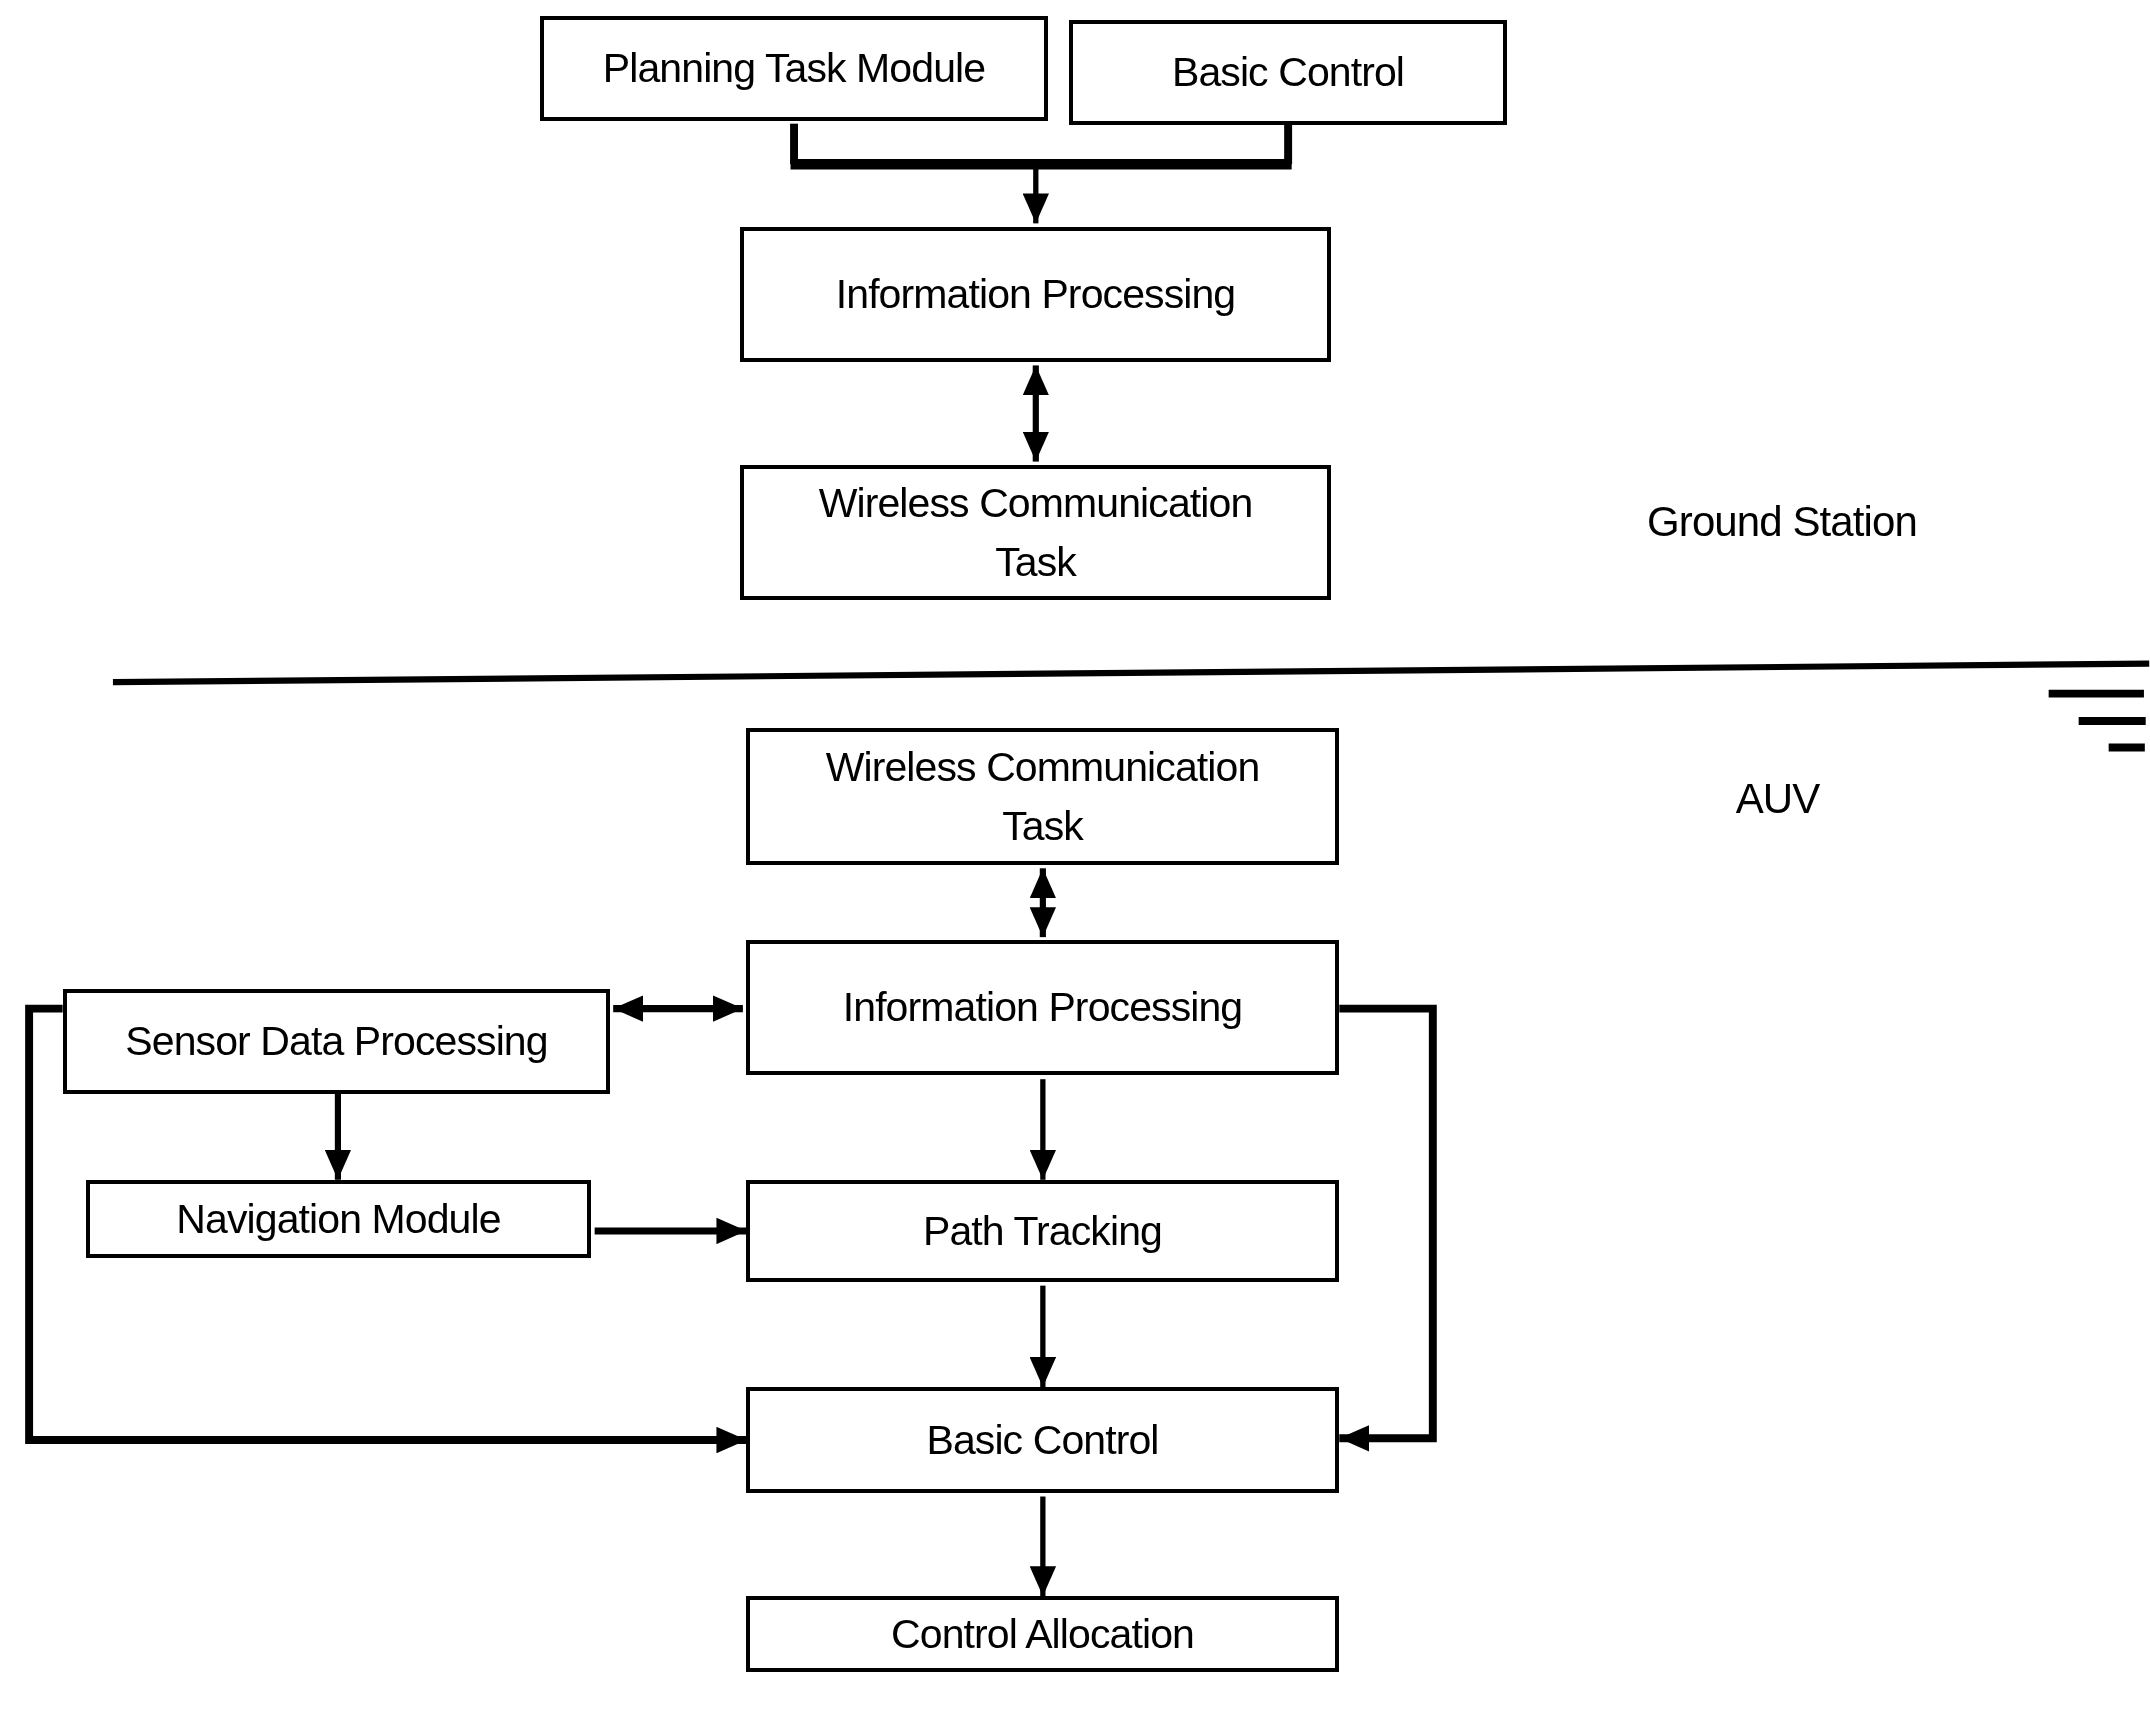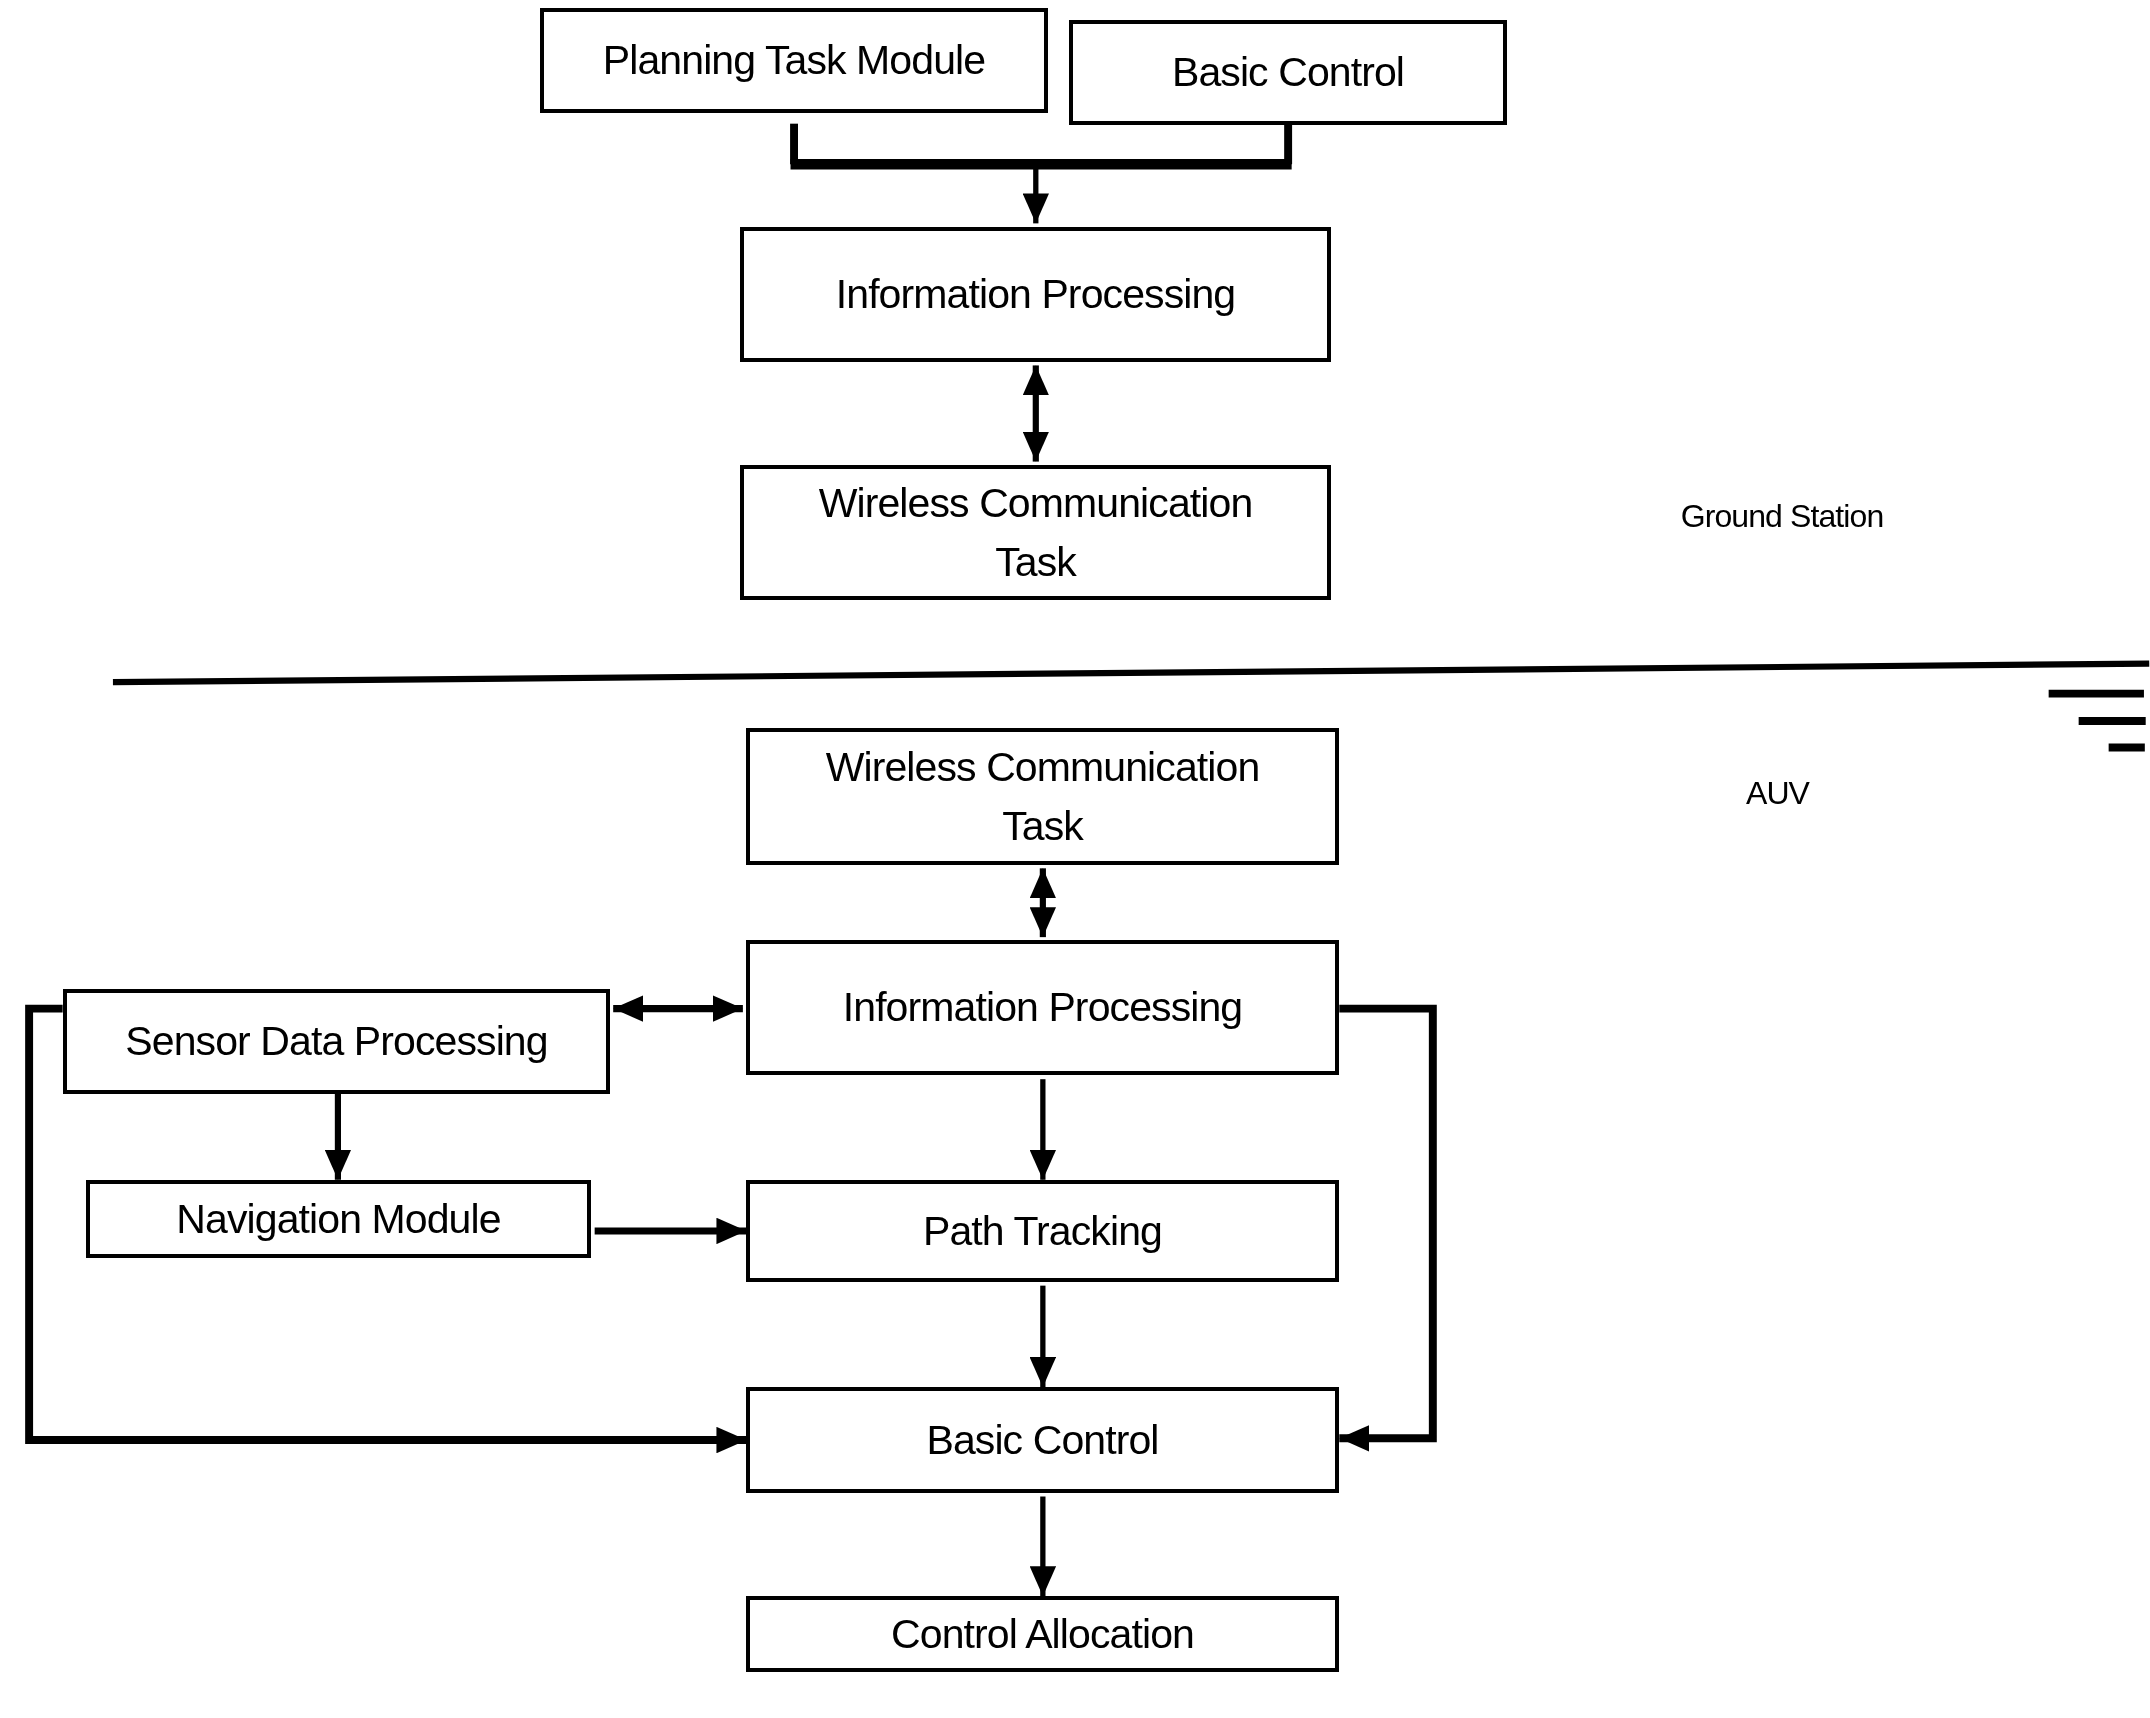--- a/index.html
+++ b/index.html
@@ -35,28 +35,28 @@
     letter-spacing: -0.9px;
     line-height: 1.42;
     color: #000000;
   }
   .node .lbl {
     display: inline-block;
     max-width: 512px;
   }
   .section-label {
     position: absolute;
-    font-size: 32px;
+    font-size: 42px;
     letter-spacing: -0.9px;
     color: #000000;
     text-align: center;
     white-space: nowrap;
   }
   
-  #n-ptm  { left: 540px;  top: 8px;   width: 508px; height: 105px; }
+  #n-ptm  { left: 540px;  top: 16px;   width: 508px; height: 105px; }
   #n-bcgs { left: 1069px; top: 20px;   width: 438px; height: 105px; }
   #n-ipgs { left: 740px;  top: 227px;  width: 591px; height: 135px; }
   #n-wcgs { left: 740px;  top: 465px;  width: 591px; height: 135px; }
   #n-wcav { left: 746px;  top: 728px;  width: 593px; height: 137px; }
   #n-ipav { left: 746px;  top: 940px; width: 593px; height: 135px; }
   #n-sdp  { left: 63px;   top: 955px; width: 547px; height: 105px; margin-top: 34px; }
   #n-nav  { left: 86px;   top: 1180px; width: 505px; height: 78px; }
   #n-pt   { left: 746px;  top: 1180px; width: 593px; height: 102px; }
   #n-bcav { left: 746px;  top: 1387px; width: 593px; height: 106px; }
   #n-ca   { left: 746px;  top: 1596px; width: 593px; height: 76px; }

